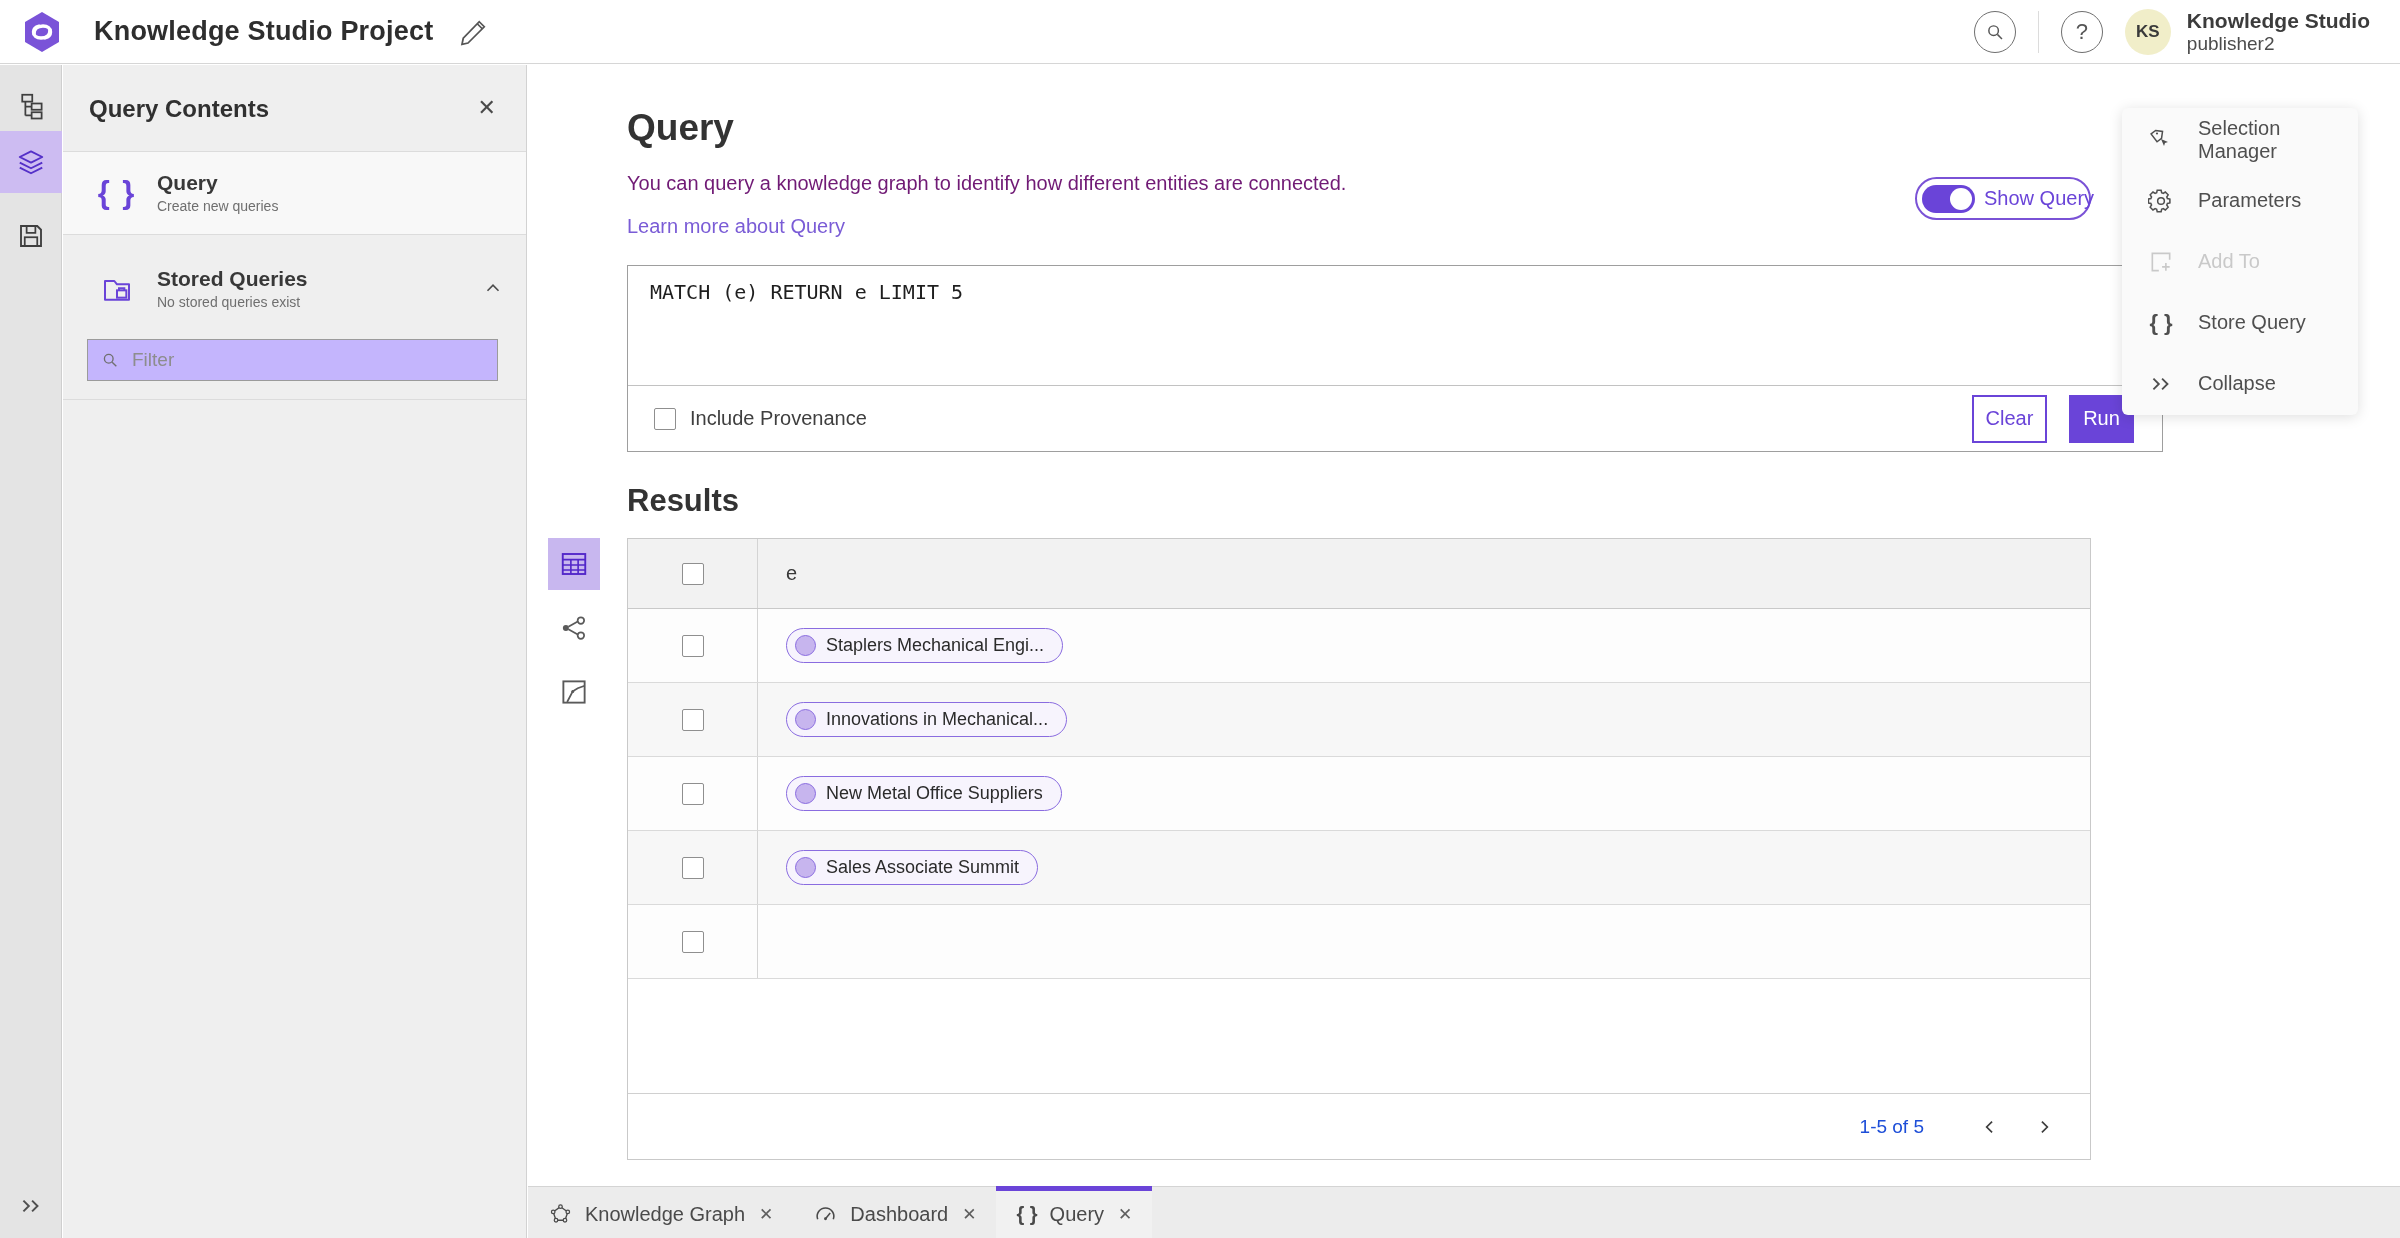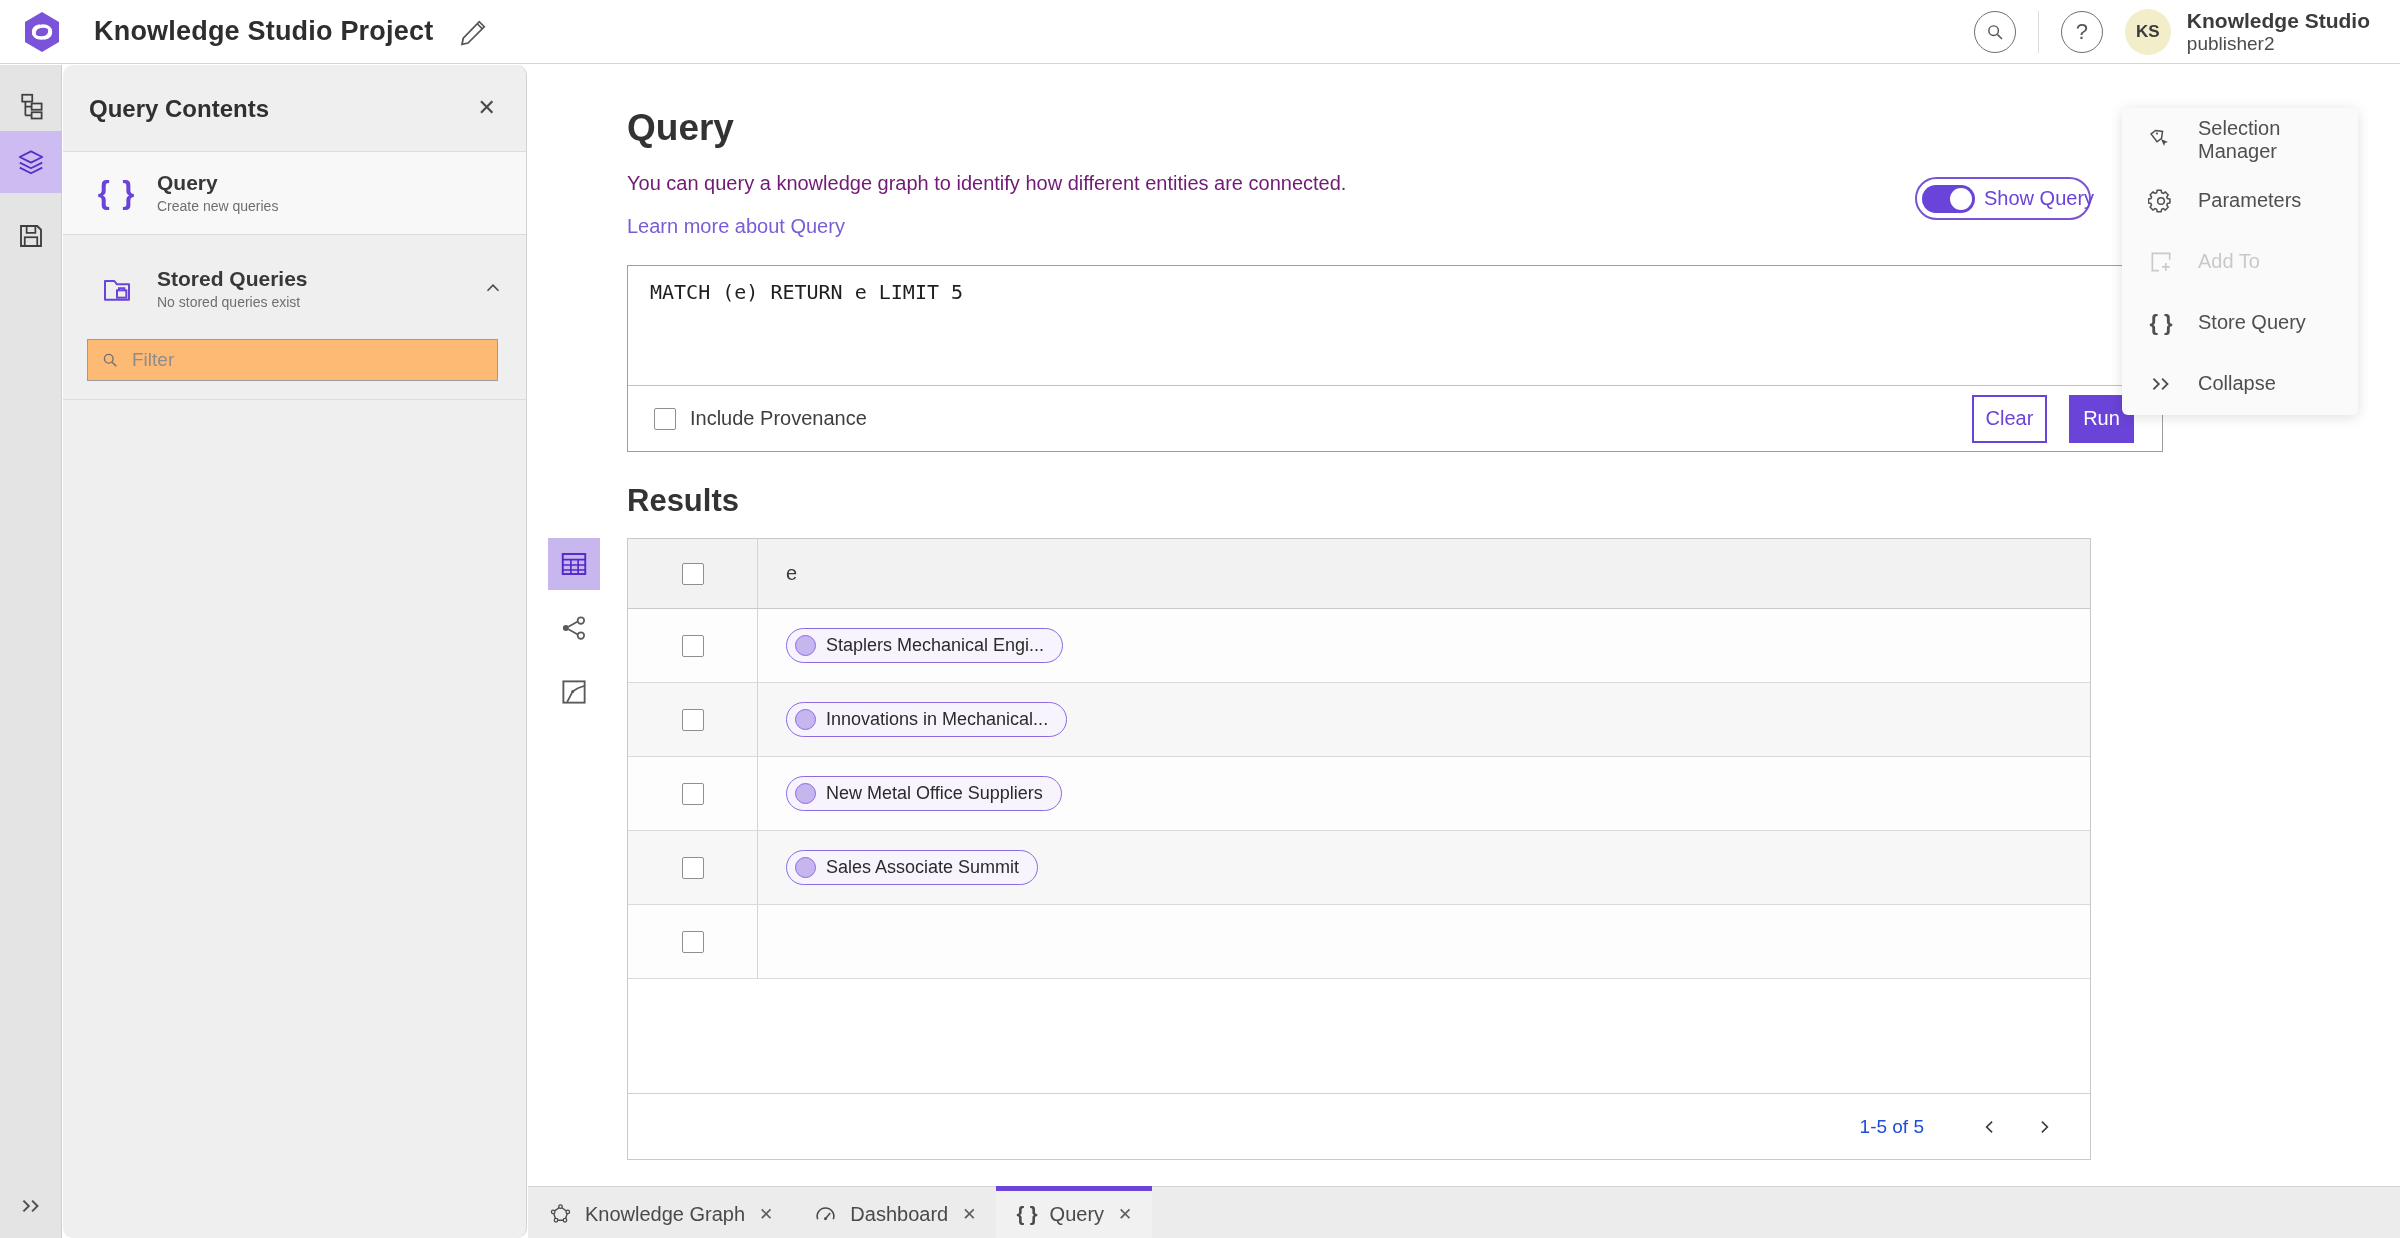--- a/index.html
+++ b/index.html
@@ -29,34 +29,34 @@
           border-right:1px solid #cfcfcf; z-index:20; }
   .rail-btn { position:absolute; left:0; width:62px; height:62px; display:flex; align-items:center;
               justify-content:center; color:#3f3f3f; cursor:pointer; }
   .rail-btn svg { width:30px; height:30px; }
   .rail-btn.active { background:#cdbcf2; color:#5430c8; }
   .rail-expand { position:absolute; left:0; bottom:10px; width:62px; height:44px; display:flex;
                  align-items:center; justify-content:center; color:#4f4f4f; cursor:pointer; }
 
   
   .contents { position:absolute; top:65px; left:63px; width:464px; bottom:0; background:#efefef;
-              border-right:1px solid #d2d2d2; z-index:10;border-radius:10px; }
+              border-right:1px solid #d2d2d2; z-index:10; }
   .contents-header { height:86px; padding:30px 24px 0 26px; display:flex; align-items:flex-start; }
   .contents-title { font-size:24px; font-weight:bold; color:#303030; }
   .panel-close { margin-left:auto; color:#4a4a4a; font-size:22px; line-height:1; cursor:pointer; padding:2px 6px; }
   .ci-row { display:flex; align-items:center; padding-left:32px; cursor:pointer; }
   .ci-query { height:84px; background:#f8f8f8; border-top:1px solid #dcdcdc; border-bottom:1px solid #dcdcdc; }
   .ci-stored { height:84px; margin-top:12px; position:relative; }
   .ci-icon { width:44px; display:flex; justify-content:center; color:#6a44d8; flex:0 0 44px; }
   .braces { font-size:31px; font-weight:600; color:#6a44d8; letter-spacing:2px; }
   .ci-text { margin-left:18px; line-height:1.25; }
   .ci-title { font-size:21px; font-weight:600; color:#383838; }
   .ci-sub { font-size:14px; color:#6f6f6f; margin-top:2px; }
   .ci-chevron { position:absolute; right:22px; top:30px; color:#4c4c4c; cursor:pointer; }
-  .filter-wrap { margin:8px 28px 0 24px; height:42px; background:#fdba74; border:1px solid #9b9b9b;
+  .filter-wrap { margin:8px 28px 0 24px; height:42px; background:#c4b5fd; border:1px solid #9b9b9b;
                  display:flex; align-items:center; padding:0 12px; }
   .filter-wrap svg { width:20px; height:20px; color:#6f6f6f; flex:0 0 20px; }
   .filter-input { border:none; outline:none; background:transparent; font-size:19px; color:#333;
                   margin-left:12px; width:100%; font-family:"Liberation Sans", sans-serif; }
   .filter-input::placeholder { color:#8d8d8d; }
   .contents-divider { margin-top:18px; border-bottom:1px solid #dcdcdc; }
 
   
   .main { position:absolute; top:65px; left:528px; right:0; bottom:52px; background:#fff; }
   .h1 { position:absolute; left:99px; top:42px; font-size:37px; font-weight:bold; color:#333; }

